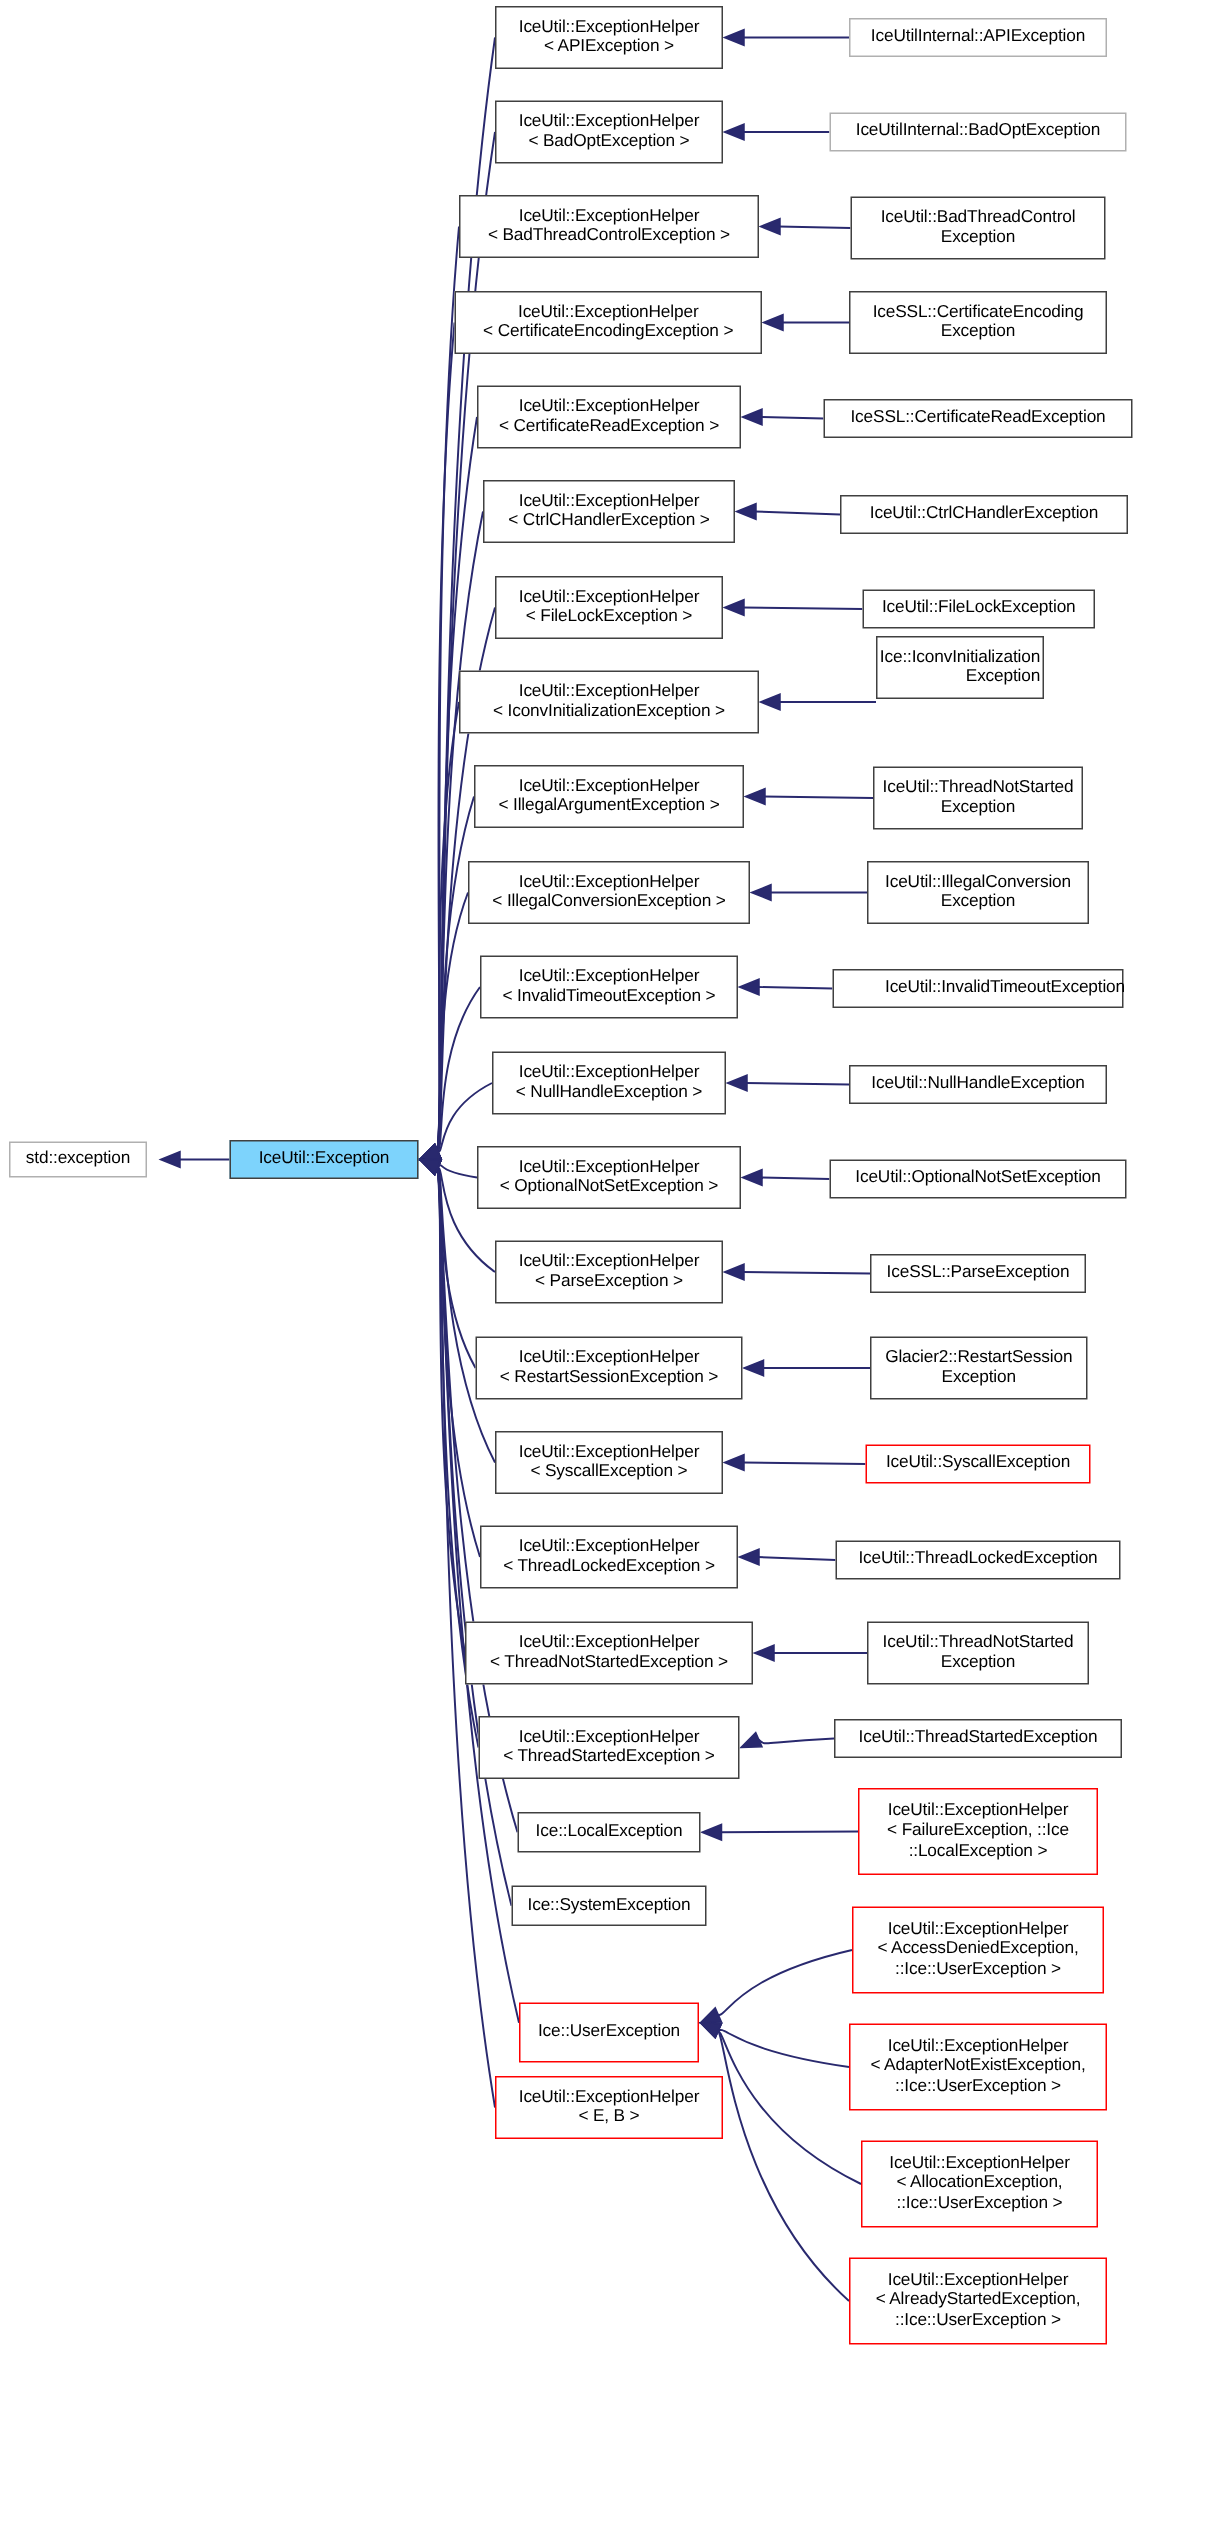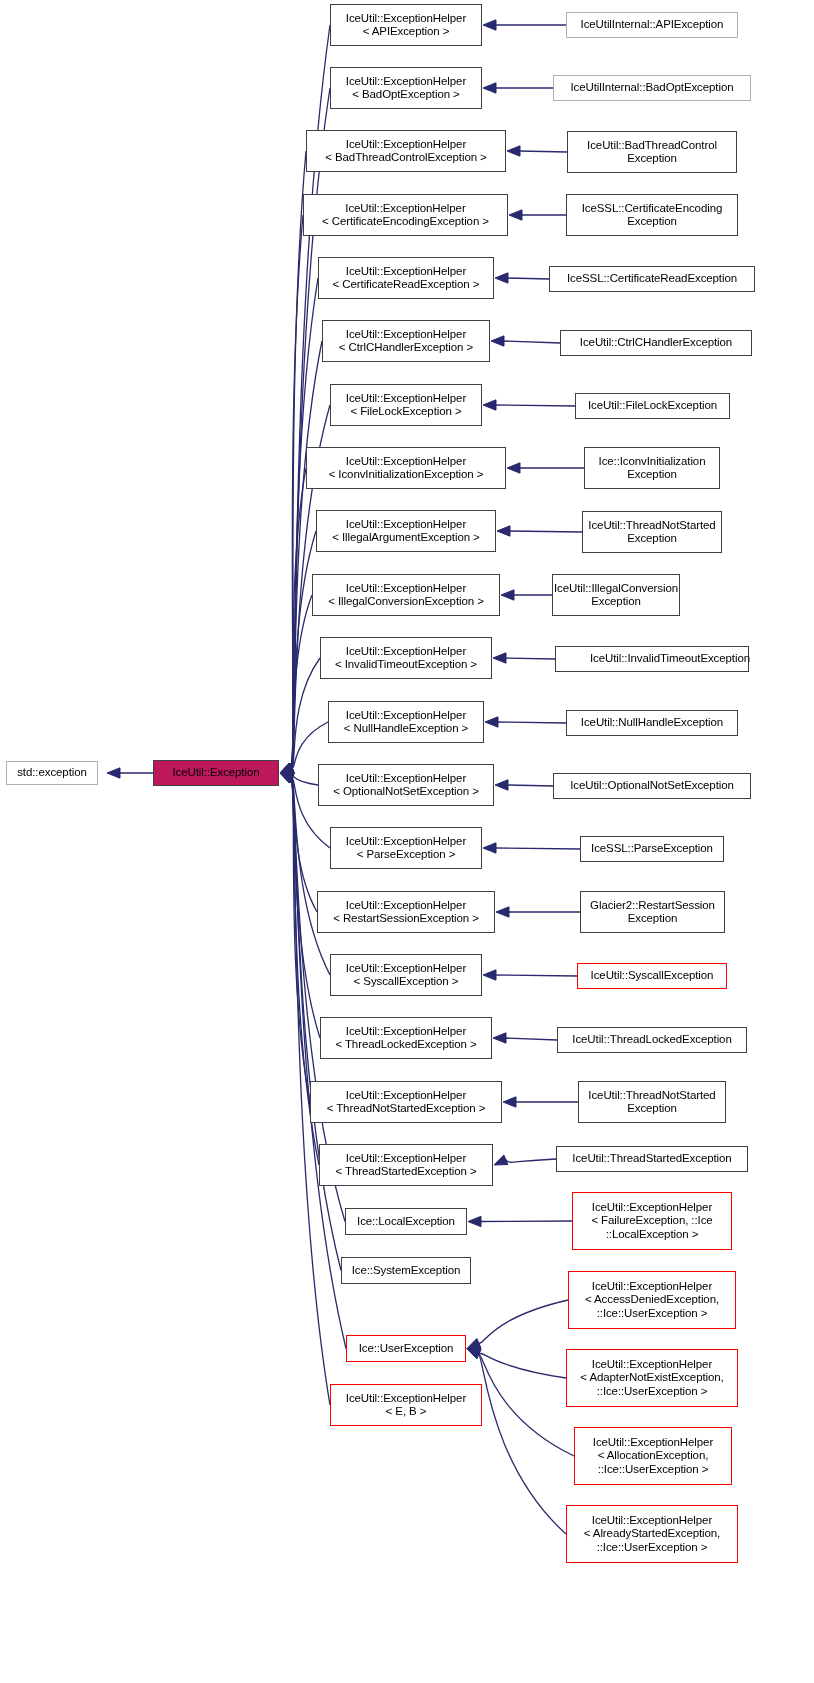--- a/index.html
+++ b/index.html
@@ -4,21 +4,21 @@
 <style>
   html,body{margin:0;padding:0;background:#ffffff;}
   body{font-family:"Liberation Sans", sans-serif;}
   #diagram{position:relative;width:814px;height:1683px;background:#ffffff;overflow:hidden;}
   #wires{position:absolute;left:0;top:0;width:814px;height:1683px;pointer-events:none;}
   .node{position:absolute;box-sizing:border-box;display:flex;align-items:center;justify-content:center;
         text-align:center;font-size:11.5px;line-height:13.5px;color:#000000;background:#ffffff;
         border:1px solid #404040;white-space:pre;letter-spacing:-0.1px;}
   .node.gray-border{border:1px solid #b0b0b0;}
   .node.red-border{border:1px solid #ff0000;}
-  .node.filled{background:#be185d;border:1px solid #404040;}
+  .node.filled{background:#7dd3fc;border:1px solid #404040;}
   .node .lbl{display:block;padding:0 4px;}
 </style>
 </head>
 <body>
 
 <div id="diagram">
   <svg id="wires" viewBox="0 0 814 1683" width="814" height="1683">
       <g>
         <path d="M 153 773 L 119 773" fill="none" stroke="#29296e" stroke-width="1.3"></path>
         <polygon points="107,773 120,778.2 120,767.8" fill="#29296e" stroke="#29296e" stroke-width="1"></polygon>
@@ -248,37 +248,37 @@
       <div class="node" style="left: 330px; top: 954px; width: 152px; height: 42px;"><span class="lbl">IceUtil::ExceptionHelper
 &lt; SyscallException &gt;</span></div>
       <div class="node" style="left: 320px; top: 1017px; width: 172px; height: 42px;"><span class="lbl">IceUtil::ExceptionHelper
 &lt; ThreadLockedException &gt;</span></div>
       <div class="node" style="left: 310px; top: 1081px; width: 192px; height: 42px;"><span class="lbl">IceUtil::ExceptionHelper
 &lt; ThreadNotStartedException &gt;</span></div>
       <div class="node" style="left: 319px; top: 1144px; width: 174px; height: 42px;"><span class="lbl">IceUtil::ExceptionHelper
 &lt; ThreadStartedException &gt;</span></div>
       <div class="node" style="left: 345px; top: 1208px; width: 122px; height: 27px;"><span class="lbl">Ice::LocalException</span></div>
       <div class="node" style="left: 341px; top: 1257px; width: 130px; height: 27px;"><span class="lbl">Ice::SystemException</span></div>
-      <div class="node red-border" style="left: 346px; top: 1335px; width: 120px; height: 27px;"><span class="lbl">Ice::UserException</span></div>
+      <div class="node red-border" style="left: 346px; top: 1335px; width: 120px; height: 40px;"><span class="lbl">Ice::UserException</span></div>
       <div class="node red-border" style="left: 330px; top: 1384px; width: 152px; height: 42px;"><span class="lbl">IceUtil::ExceptionHelper
 &lt; E, B &gt;</span></div>
       <div class="node gray-border" style="left: 566px; top: 12px; width: 172px; height: 26px;"><span class="lbl">IceUtilInternal::APIException</span></div>
       <div class="node gray-border" style="left: 553px; top: 75px; width: 198px; height: 26px;"><span class="lbl">IceUtilInternal::BadOptException</span></div>
       <div class="node" style="left: 567px; top: 131px; width: 170px; height: 42px;"><span class="lbl">IceUtil::BadThreadControl
 Exception</span></div>
       <div class="node" style="left: 566px; top: 194px; width: 172px; height: 42px;"><span class="lbl">IceSSL::CertificateEncoding
 Exception</span></div>
       <div class="node" style="left: 549px; top: 266px; width: 206px; height: 26px;"><span class="lbl">IceSSL::CertificateReadException</span></div>
       <div class="node" style="left: 560px; top: 330px; width: 192px; height: 26px;"><span class="lbl">IceUtil::CtrlCHandlerException</span></div>
       <div class="node" style="left: 575px; top: 393px; width: 155px; height: 26px;"><span class="lbl">IceUtil::FileLockException</span></div>
-      <div class="node" style="left: 584px; top: 447px; width: 136px; height: 42px;"><span class="lbl">Ice::IconvInitialization
+      <div class="node" style="left: 584px; top: 424px; width: 112px; height: 42px; text-align: right;"><span class="lbl">Ice::IconvInitialization
 Exception</span></div>
       <div class="node" style="left: 582px; top: 511px; width: 140px; height: 42px;"><span class="lbl">IceUtil::ThreadNotStarted
 Exception</span></div>
-      <div class="node" style="left: 552px; top: 574px; width: 128px; height: 42px; justify-content: center;"><span class="lbl">IceUtil::IllegalConversion
+      <div class="node" style="left: 578px; top: 574px; width: 148px; height: 42px; justify-content: center;"><span class="lbl">IceUtil::IllegalConversion
 Exception</span></div>
       <div class="node" style="left: 555px; top: 646px; width: 194px; height: 26px; padding-left: 36px;"><span class="lbl">IceUtil::InvalidTimeoutException</span></div>
       <div class="node" style="left: 566px; top: 710px; width: 172px; height: 26px;"><span class="lbl">IceUtil::NullHandleException</span></div>
       <div class="node" style="left: 553px; top: 773px; width: 198px; height: 26px;"><span class="lbl">IceUtil::OptionalNotSetException</span></div>
       <div class="node" style="left: 580px; top: 836px; width: 144px; height: 26px;"><span class="lbl">IceSSL::ParseException</span></div>
       <div class="node" style="left: 580px; top: 891px; width: 145px; height: 42px;"><span class="lbl">Glacier2::RestartSession
 Exception</span></div>
       <div class="node red-border" style="left: 577px; top: 963px; width: 150px; height: 26px;"><span class="lbl">IceUtil::SyscallException</span></div>
       <div class="node" style="left: 557px; top: 1027px; width: 190px; height: 26px;"><span class="lbl">IceUtil::ThreadLockedException</span></div>
       <div class="node" style="left: 578px; top: 1081px; width: 148px; height: 42px;"><span class="lbl">IceUtil::ThreadNotStarted

